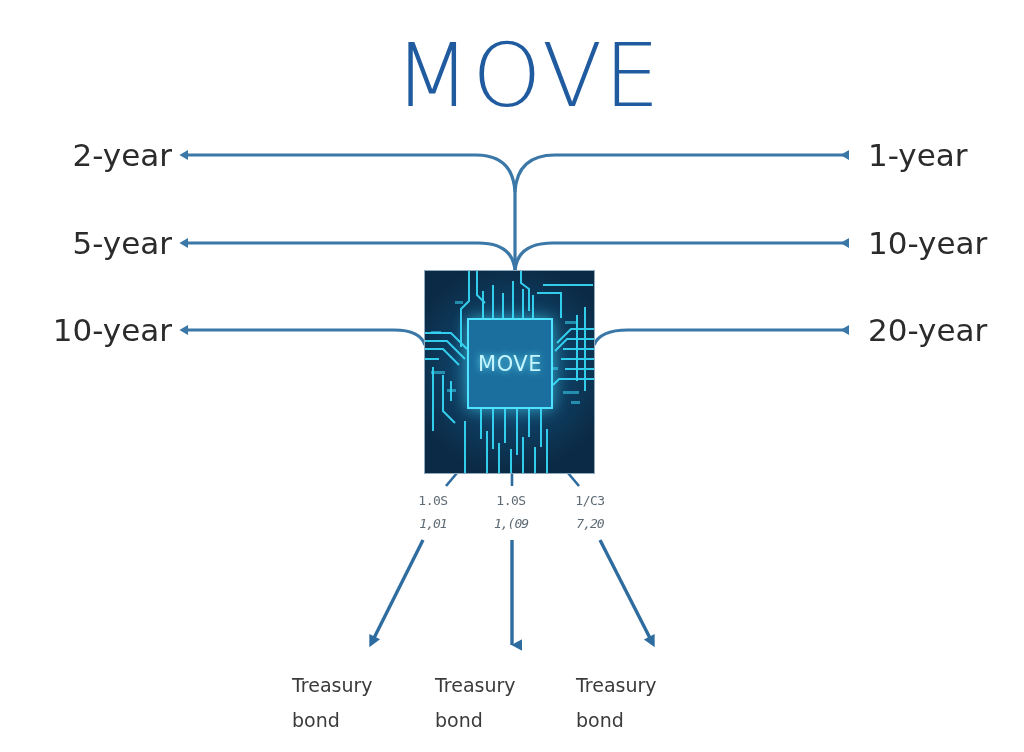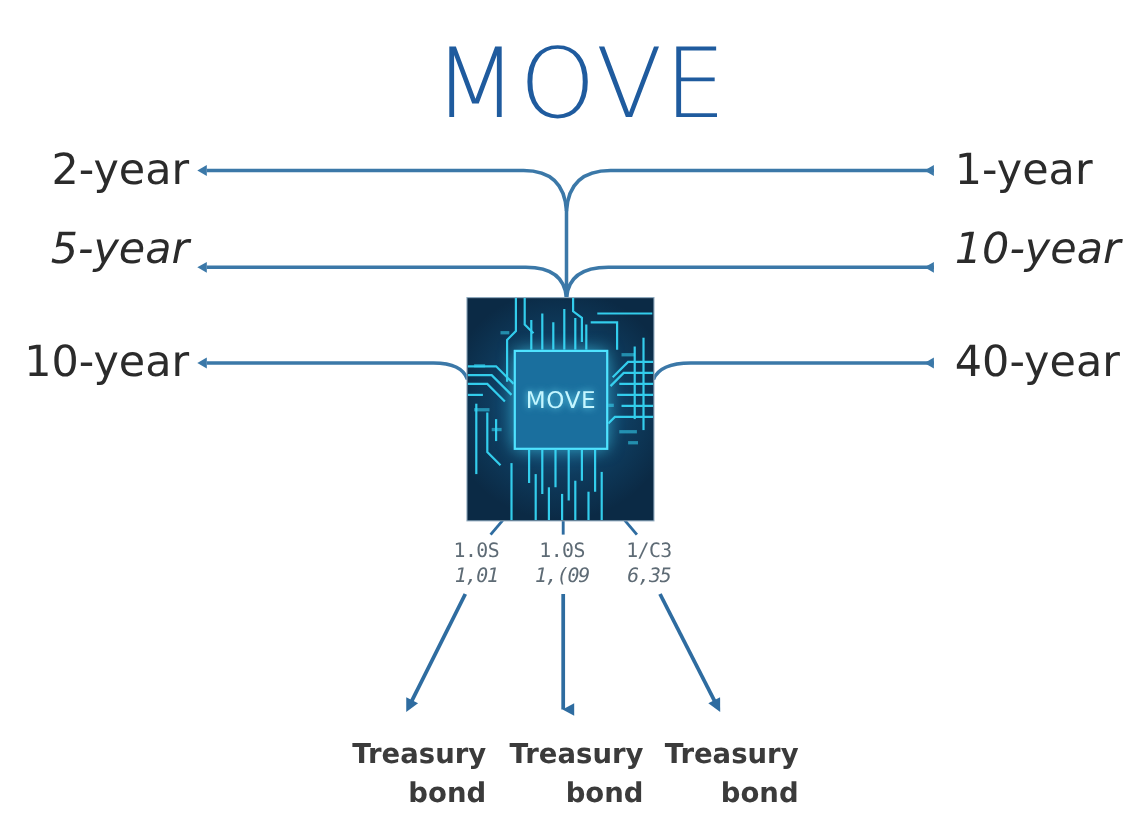--- a/index.html
+++ b/index.html
@@ -33,44 +33,43 @@
     line-height: 96px;
     letter-spacing: 2px;
     color: #1f5b9e;
     font-weight: 300;
     font-family: "DejaVu Sans", sans-serif;
     white-space: nowrap;
   }
   
   .side-label {
     position: absolute;
-    font-size: 39px;
+    font-size: 31px;
     line-height: 34px;
     color: #2b2b2b;
     white-space: nowrap;
     font-family: "DejaVu Sans", sans-serif;
   }
   .side-label.left  { text-align: right; right: 868px; }
   .side-label.right { text-align: center;  left: 852px; }
 
   .row1 { top: 138px; }
-  .row2 { top: 210px; font-style: italic; }
+  .row2 { top: 226px; }
   .row3 { top: 313px; }
 
   
   .bond-label {
     position: absolute;
     width: 150px;
-    text-align: right;
-    font-size: 25px;
+    text-align: left;
+    font-size: 19px;
     line-height: 35px;
     color: #3b3b3b;
     top: 668px;
     font-family: "DejaVu Sans", sans-serif;
-    font-weight: bold;
   }
   .bond-label.b1 { left: 276px; }
   .bond-label.b2 { left: 419px; }
   .bond-label.b3 { left: 560px; }
 
   
   .chip {
     position: absolute;
     left: 409px;
     top: 271px;
@@ -101,21 +100,21 @@
     font-size: 21px;
     letter-spacing: 0.5px;
     font-family: "DejaVu Sans", sans-serif;
     text-shadow: 0 0 7px rgba(120,235,255,0.9);
   }
   
   .artifact {
     position: absolute;
     width: 86px;
     text-align: center;
-    font-size: 18px;
+    font-size: 13px;
     line-height: 23px;
     color: #5e6b75;
     font-family: "DejaVu Sans Mono", monospace;
     letter-spacing: -0.5px;
     filter: blur(0.35px);
     top: 489px;
   }
   .artifact.a1 { left: 374px; }
   .artifact.a2 { left: 452px; }
   .artifact.a3 { left: 531px; }
@@ -168,21 +167,21 @@
       <path d="M 584,540 L 636,642" marker-end="url(#arrDiagL)"></path>
     </g>
   </svg>
 
   <div class="side-label left row1">2-year</div>
   <div class="side-label left row2">5-year</div>
   <div class="side-label left row3">10-year</div>
 
   <div class="side-label right row1">1-year</div>
   <div class="side-label right row2">10-year</div>
-  <div class="side-label right row3">40-year</div>
+  <div class="side-label right row3">20-year</div>
 
   <div class="chip">
     <svg width="169" height="202" viewBox="0 0 169 202">
       <g stroke="#36d6f5" stroke-width="2" fill="none" opacity="0.95">
 
         <path d="M58,20 L58,47 M68,14 L68,47 M78,22 L78,47 M88,10 L88,47 M98,18 L98,47 M108,24 L108,47"></path>
 
         <path d="M44,0 L44,30 L36,38 L36,76"></path>
         <path d="M52,0 L52,24 L60,32"></path>
         <path d="M96,0 L96,12 L104,18 L104,40"></path>
@@ -235,21 +234,21 @@
   <div class="artifact a1">
     <div class="l1">1.0S</div>
     <div class="l2">1,01</div>
   </div>
   <div class="artifact a2">
     <div class="l1">1.0S</div>
     <div class="l2">1,(09</div>
   </div>
   <div class="artifact a3">
     <div class="l1">1/C3</div>
-    <div class="l2">6,35</div>
+    <div class="l2">7,20</div>
   </div>
 
   <div class="bond-label b1">
     <div>Treasury</div>
     <div>bond</div>
   </div>
   <div class="bond-label b2">
     <div>Treasury</div>
     <div>bond</div>
   </div>

